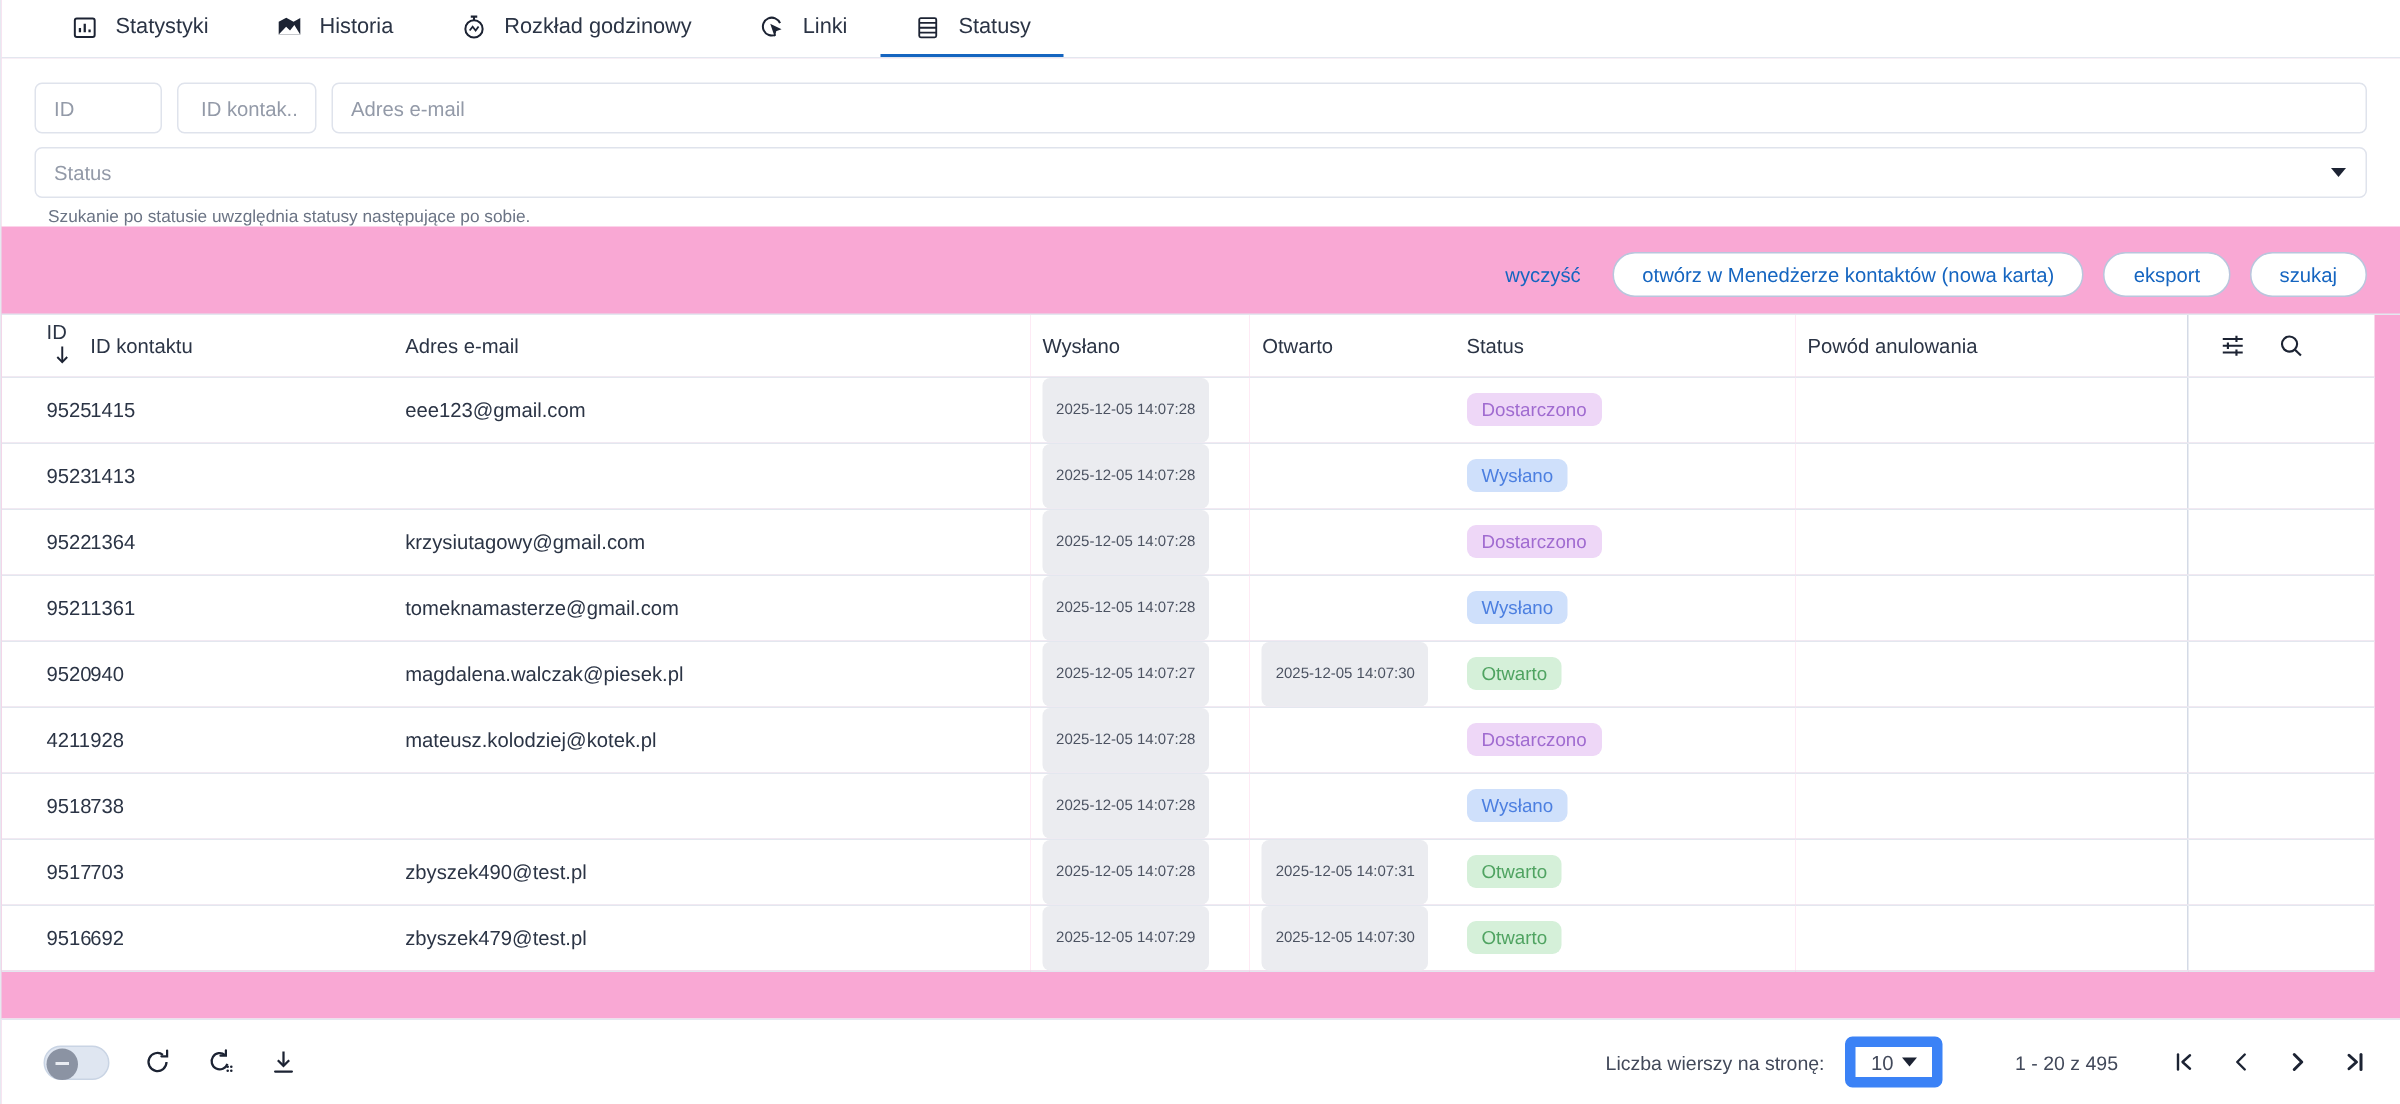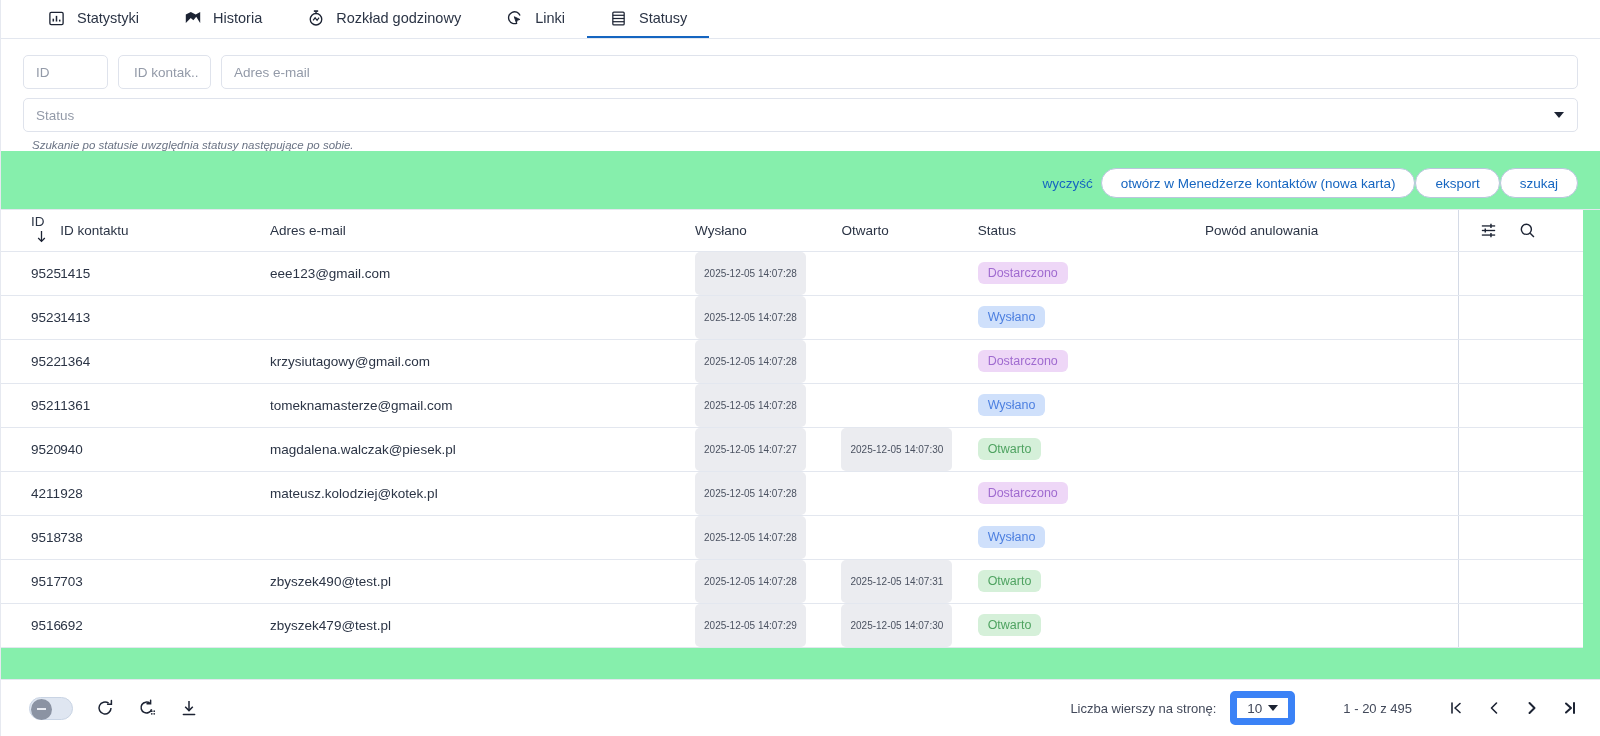--- a/index.html
+++ b/index.html
@@ -7,21 +7,21 @@
     margin: 0; padding: 0;
     width: 1600px; height: 736px;
     background: #ffffff;
     font-family: "Liberation Sans", sans-serif;
     color: #2b3445;
     overflow: hidden;
   }
   .app {
     position: relative;
     width: 1600px; height: 736px;
-    background: #86efac;
+    background: #f9a8d4;
     display: flex; flex-direction: column;
     border-left: 1px solid #e6e9f0;
   }
 
   
   .tabbar {
     height: 39px;
     flex: 0 0 39px;
     display: flex;
     align-items: stretch;
@@ -77,26 +77,26 @@
     border-right: 5px solid transparent;
     border-top: 6px solid #1c2333;
     pointer-events: none;
   }
   .hint {
     margin-top: 7px;
     font-size: 11.5px;
     color: #6a7governance;
     color: #6a7384;
     padding-left: 9px;
-    font-style: italic;
   }
 
   
   .actions {
     display: flex; align-items: center; justify-content: flex-end;
+    gap: 13px;
     padding: 12px 22px 0 22px;
     height: 52px;
   }
   .link-btn {
     color: #1565c0;
     font-size: 13.5px;
     background: none; border: none;
     cursor: pointer;
     padding: 4px 8px;
     font-family: "Liberation Sans", sans-serif;

